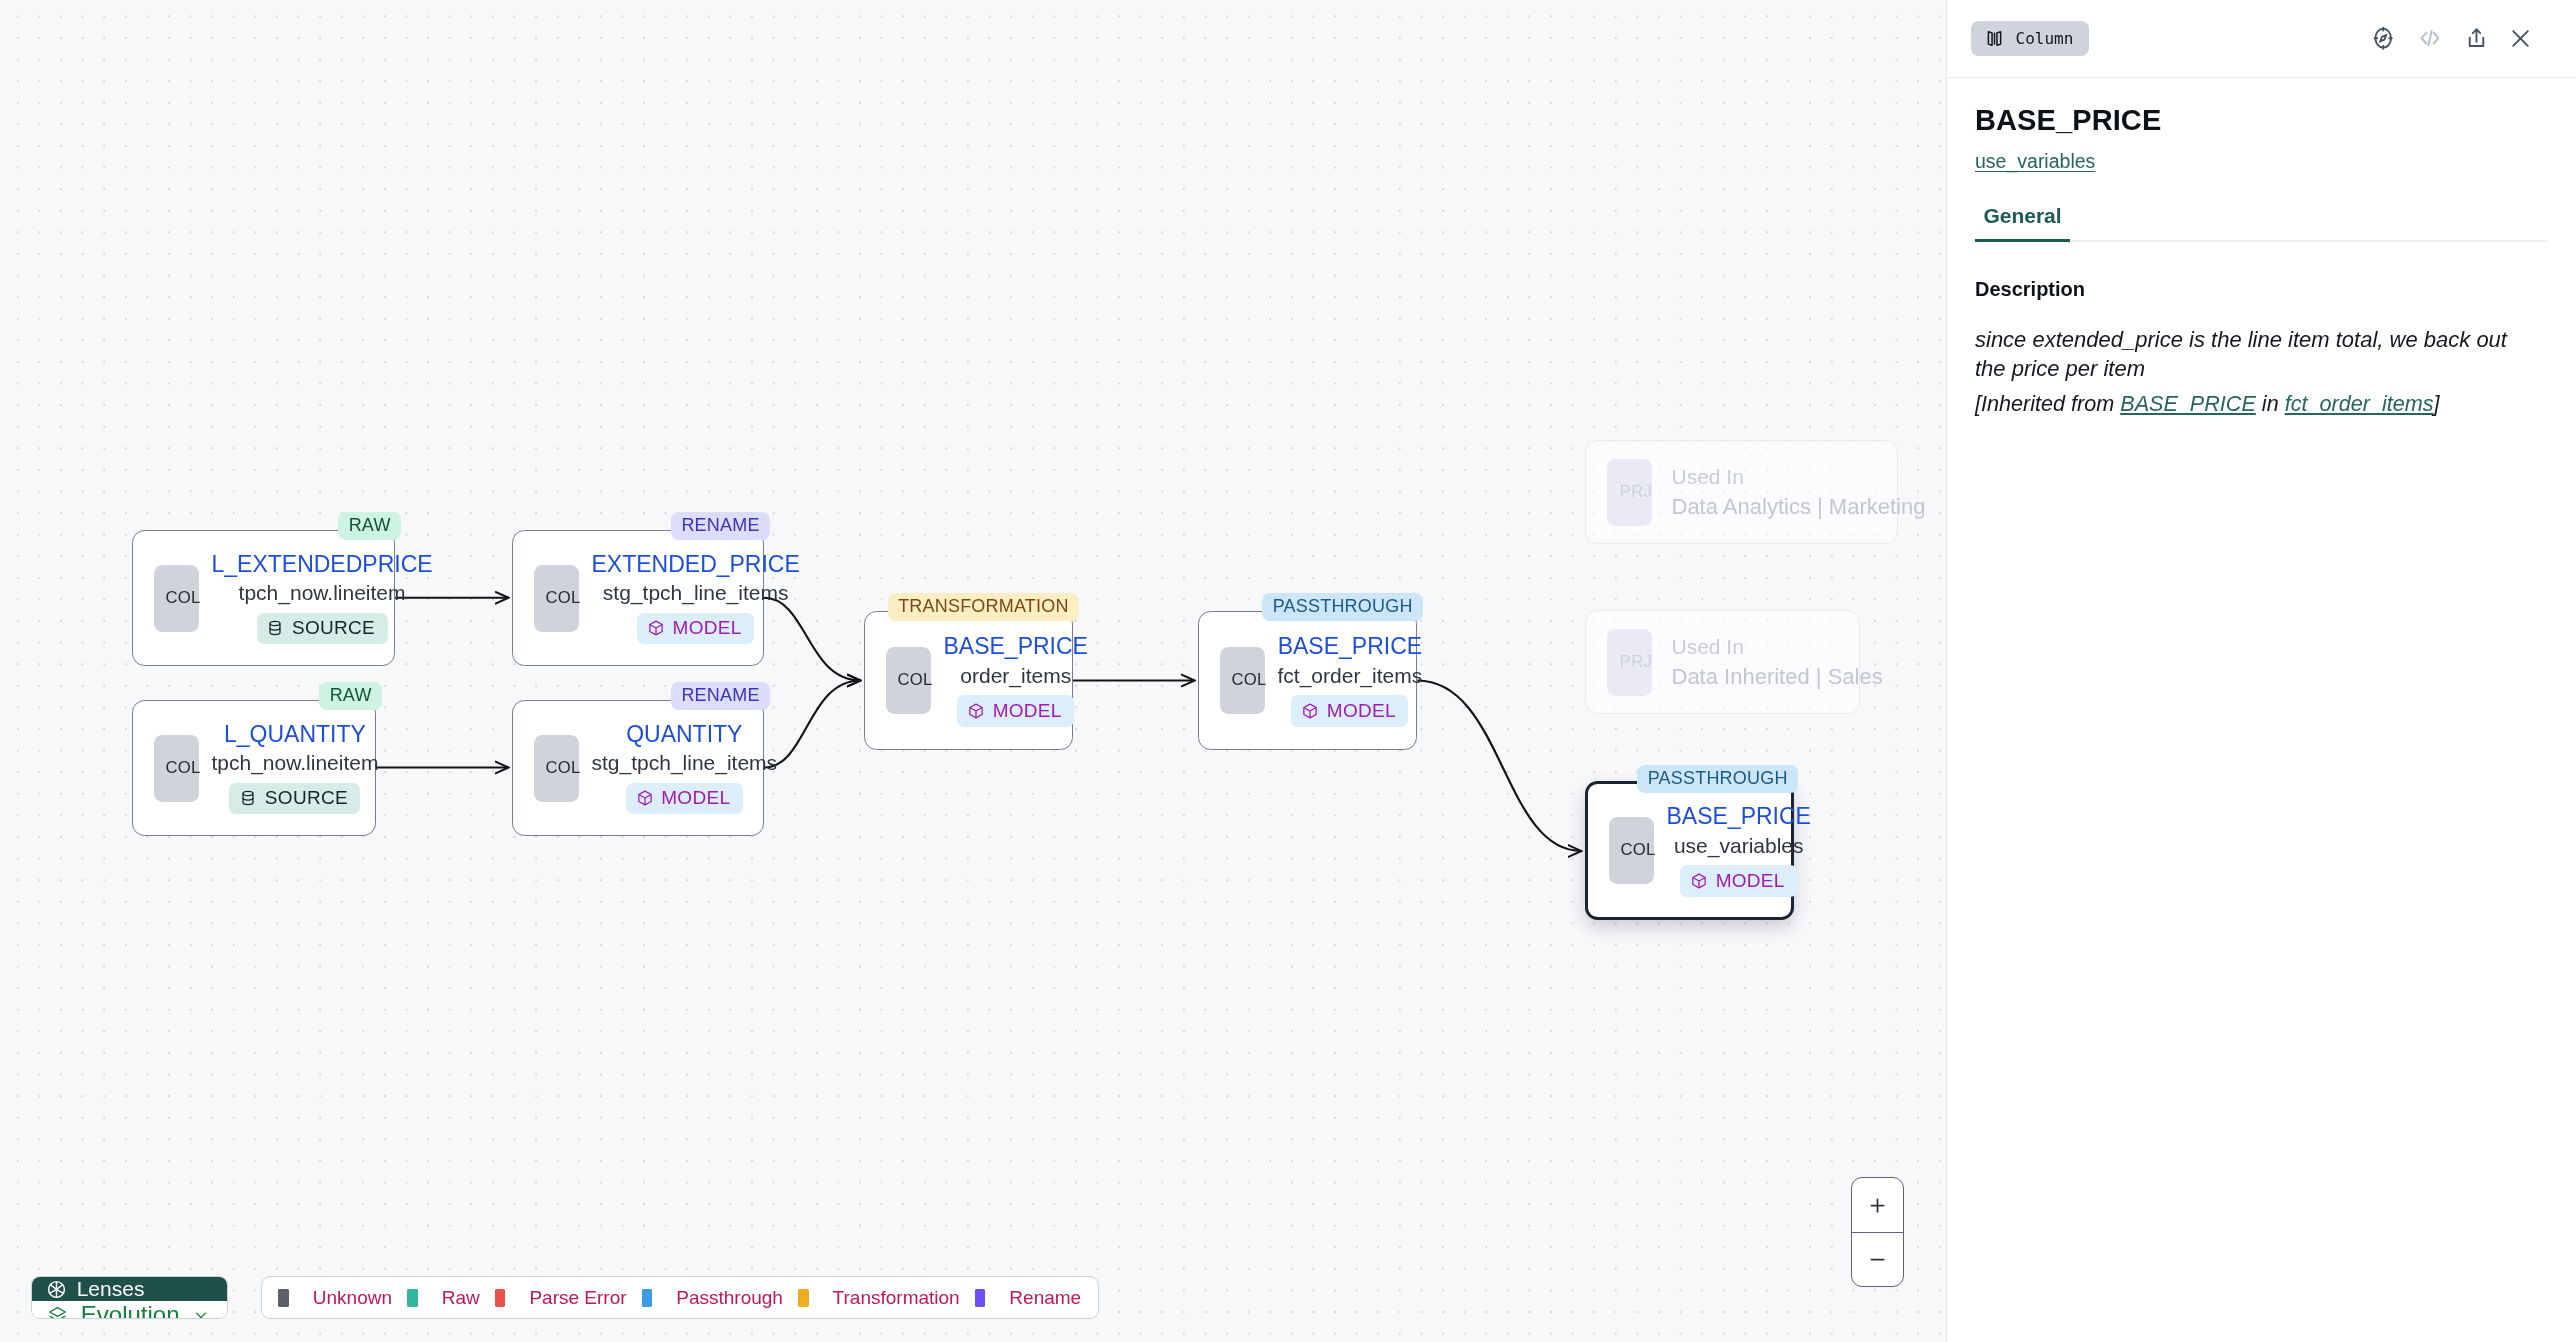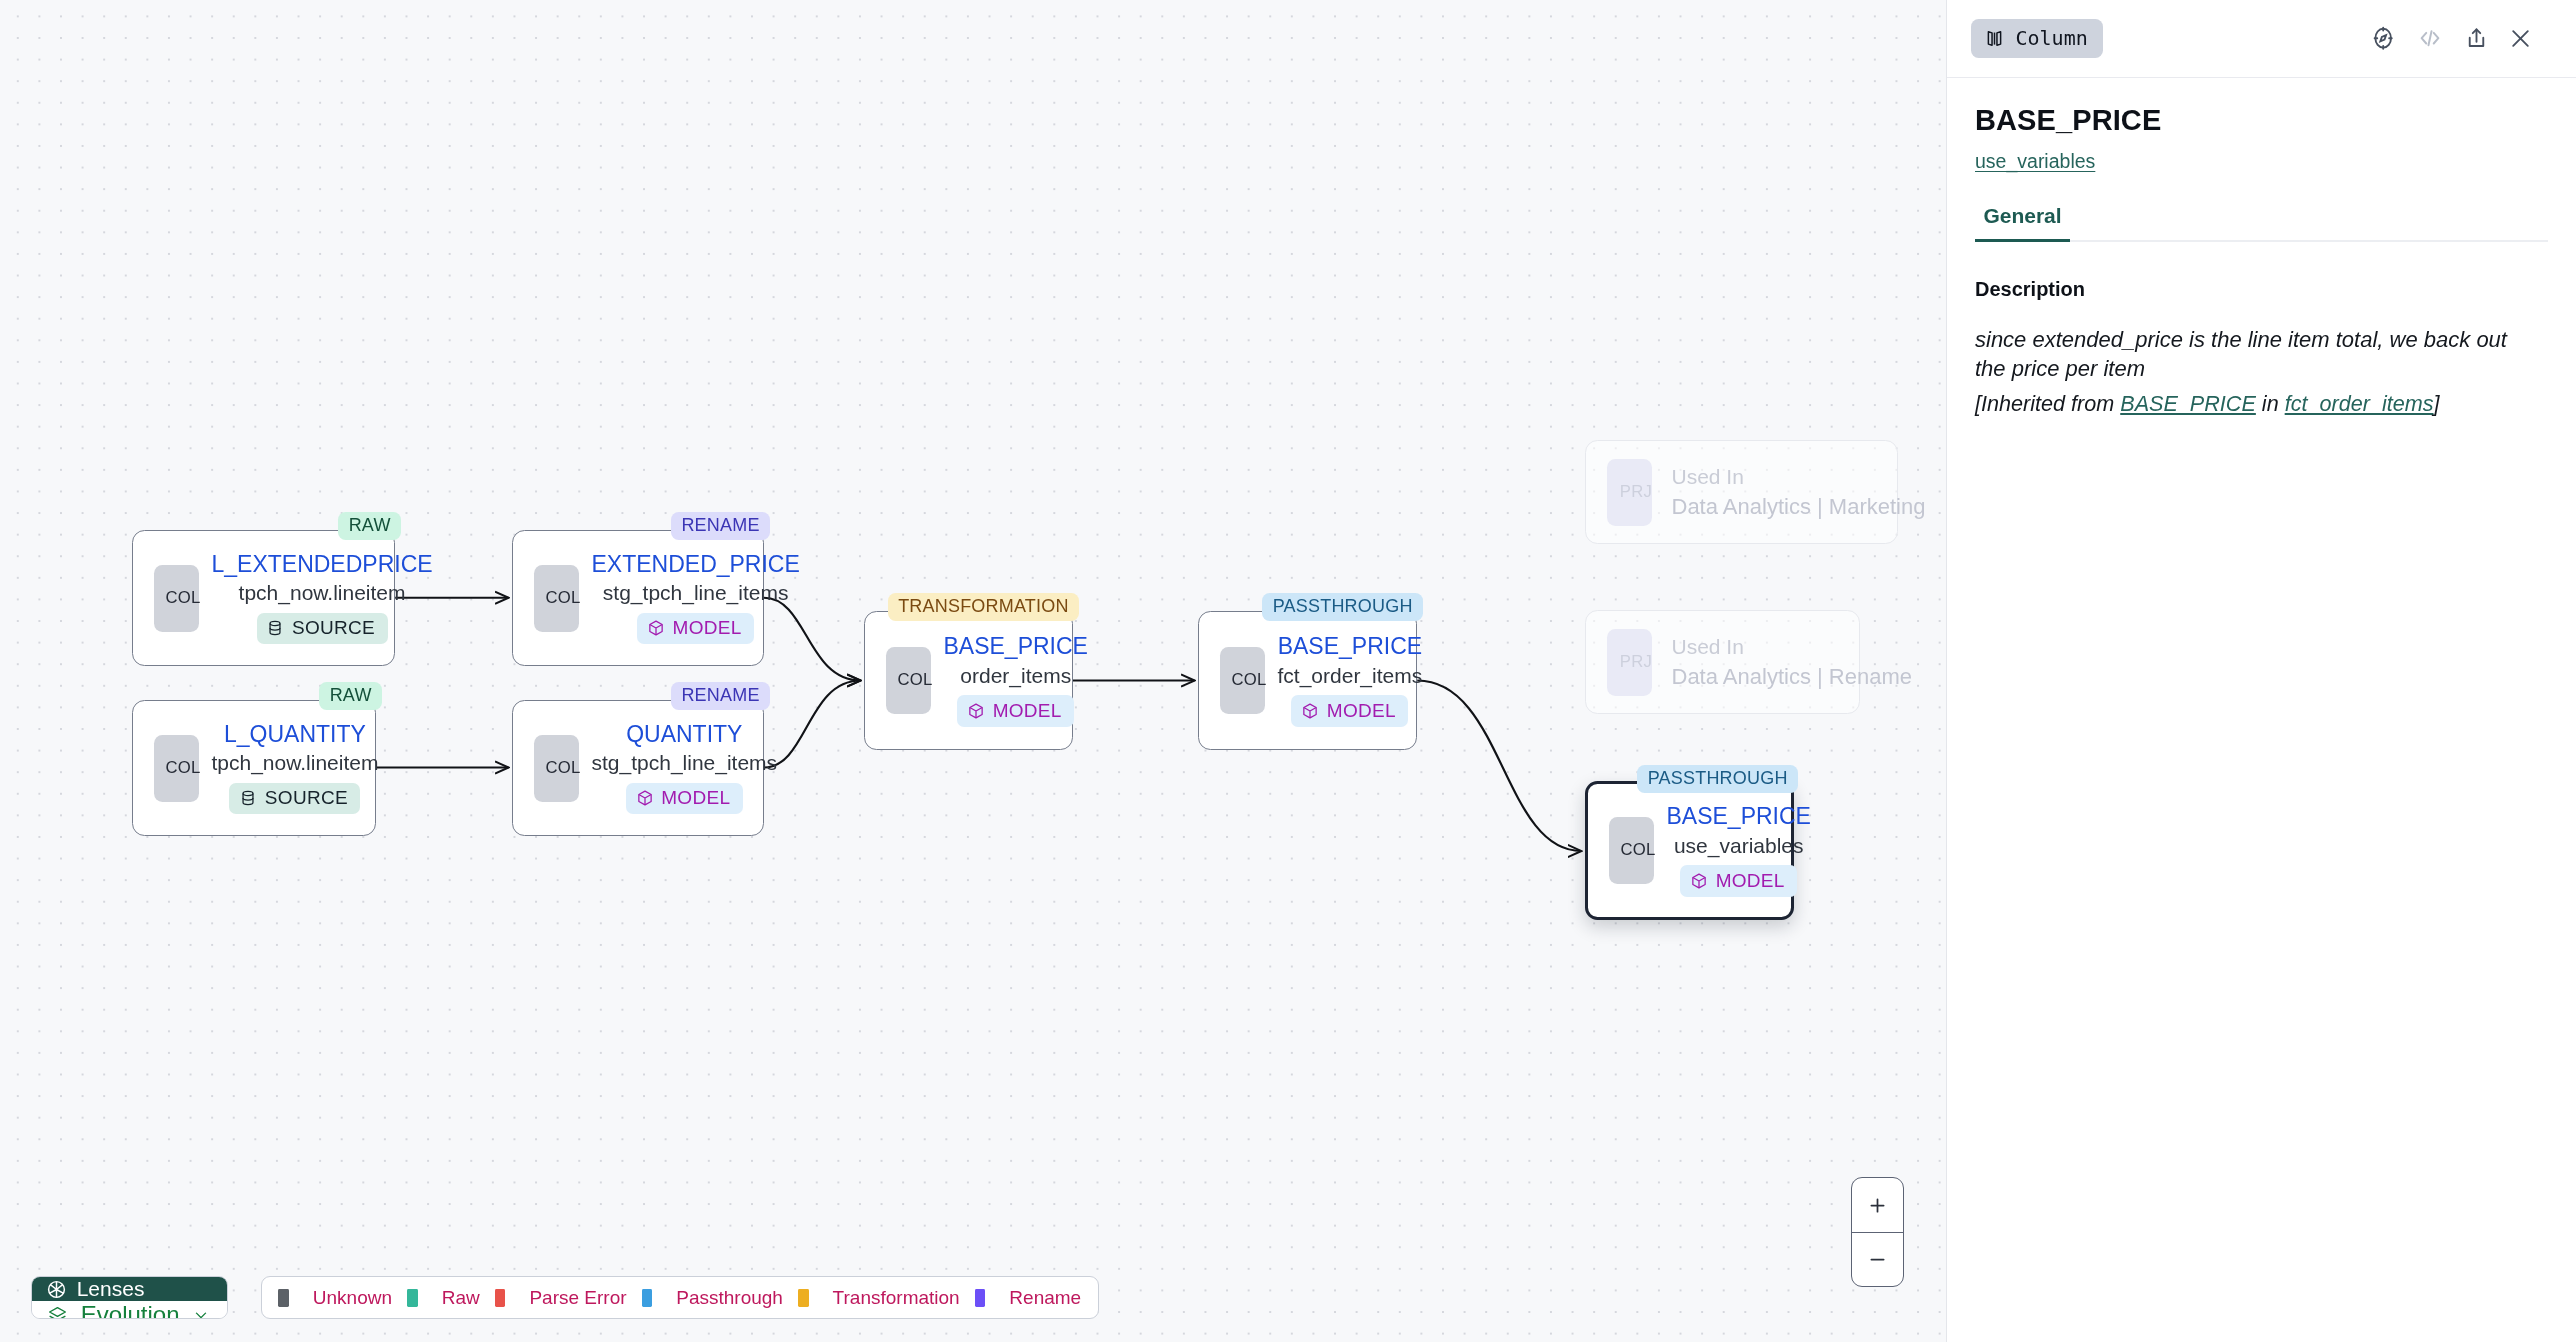--- a/index.html
+++ b/index.html
@@ -198,21 +198,21 @@
     display: flex; align-items: center; justify-content: space-between;
     padding: 0 43px 0 24px;
     flex: 0 0 auto;
   }
   .obj-chip {
     display: inline-flex; align-items: center; gap: 11px;
     background: #ced3dd; color: #10151f;
     border-radius: 7.7px;
     padding: 7px 15.3px 7.7px 12.5px;
     font-family: "DejaVu Sans Mono", monospace;
-    font-size: 20px;
+    font-size: 16px;
   }
   .head-icons { display: flex; align-items: center; gap: 19.5px; color: #47505f; }
   .head-icons .hicon { cursor: pointer; display: block; }
   .hicon.muted { color: #b8bec9; }
 
   #panel-body { padding: 26.4px 28px 0 28px; flex: 1 1 auto; overflow: hidden; }
   #panel-title { font-size: 29px; font-weight: 700; color: #0d1118; letter-spacing: 0.1px; }
   #panel-sublink {
     display: inline-block; margin-top: 12.5px;
     font-size: 19.5px; color: #26645c;
@@ -282,21 +282,21 @@
     <div class="node ghost" style="left:1585px; top:610px; width:275px; height:104px;">
       <div class="node-typechip">
         <svg width="24" height="21" viewBox="0 0 24 24" fill="none" stroke="currentColor" stroke-width="1.7" stroke-linejoin="round">
           <rect x="4.5" y="13" width="15" height="6.5" rx="1.4"></rect>
           <path d="M6.3 10.5h11.4M7.8 7.5h8.4"></path>
         </svg>
         <span class="tc-label">PRJ</span>
       </div>
       <div class="node-body" style="align-items:flex-start; padding-left:19.5px;">
         <div class="node-title">Used In</div>
-        <div class="node-sub">Data Analytics | Rename</div>
+        <div class="node-sub">Data Inherited | Sales</div>
       </div>
     </div>
 
     <div id="node-layer">
         <div class="node" style="left: 132px; top: 530px; width: 263px; height: 136px;">
           <div class="node-badge badge-raw">RAW</div>
           <div class="node-typechip">
             <svg width="24" height="21" viewBox="0 0 24 24" fill="none" stroke="currentColor" stroke-width="1.7" stroke-linejoin="round">
               <path d="M6 4.6 L10 5.9 L10 19.4 L6 18.1 Z"></path>
               <path d="M18 4.6 L14 5.9 L14 19.4 L18 18.1 Z"></path>

